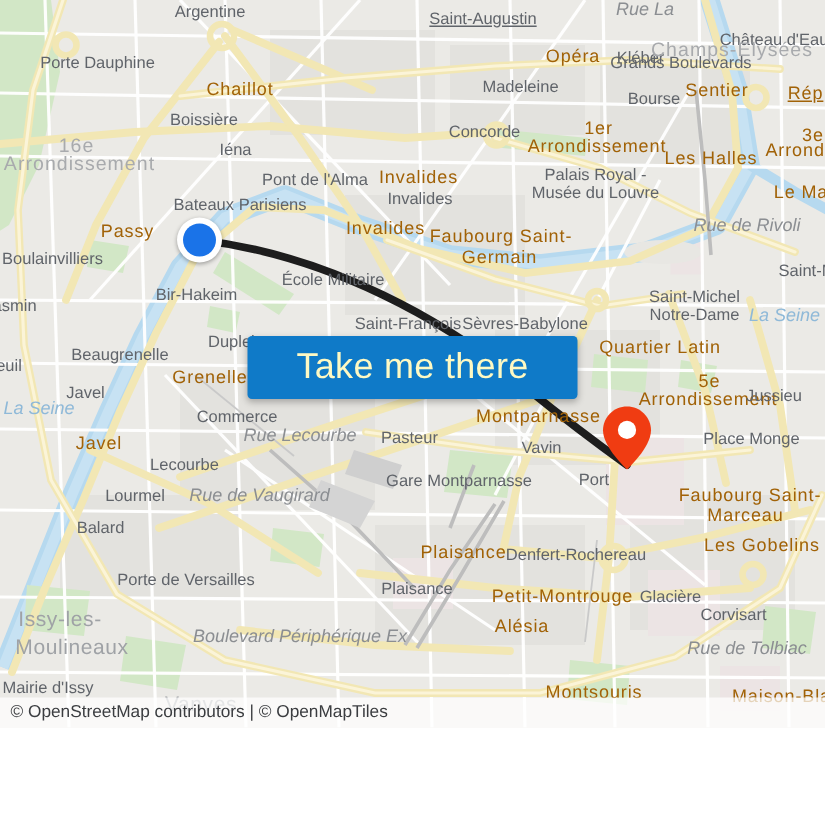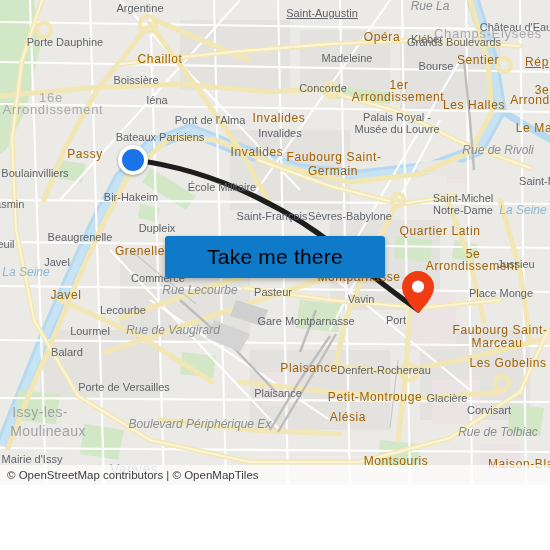--- a/index.html
+++ b/index.html
@@ -76,30 +76,29 @@
   }
 
   
   #cta-button {
     position: absolute;
     left: 165px; top: 224px;
     width: 220px; height: 42px;
     background: #0f7ac8;
     border: none;
     border-radius: 3px;
-    color: #000000;
-    font-size: 21px;
+    color: #fef9c3;
+    font-size: 24px;
     font-family: "Liberation Sans", sans-serif;
     letter-spacing: .2px;
     cursor: pointer;
     box-shadow: 0 2px 5px rgba(0,0,0,.28);
     display: flex;
     align-items: center;
     justify-content: center;
-    margin-top: 12px;
   }
 
   
   #map-attribution {
     position: absolute;
     left: 0;
     bottom: 0;
     width: 550px;
     height: 20px;
     display: flex;

